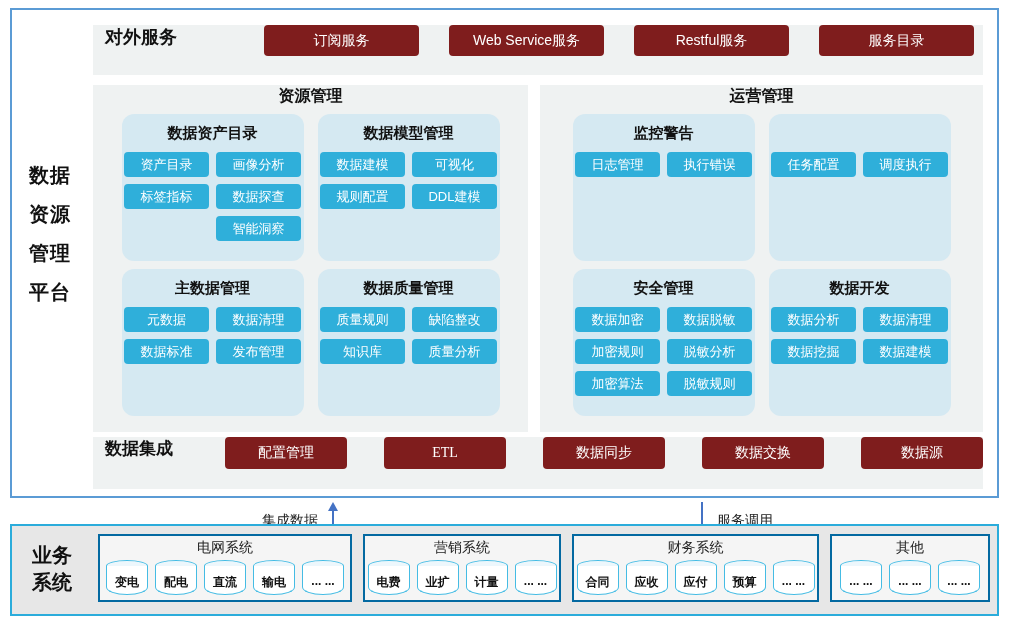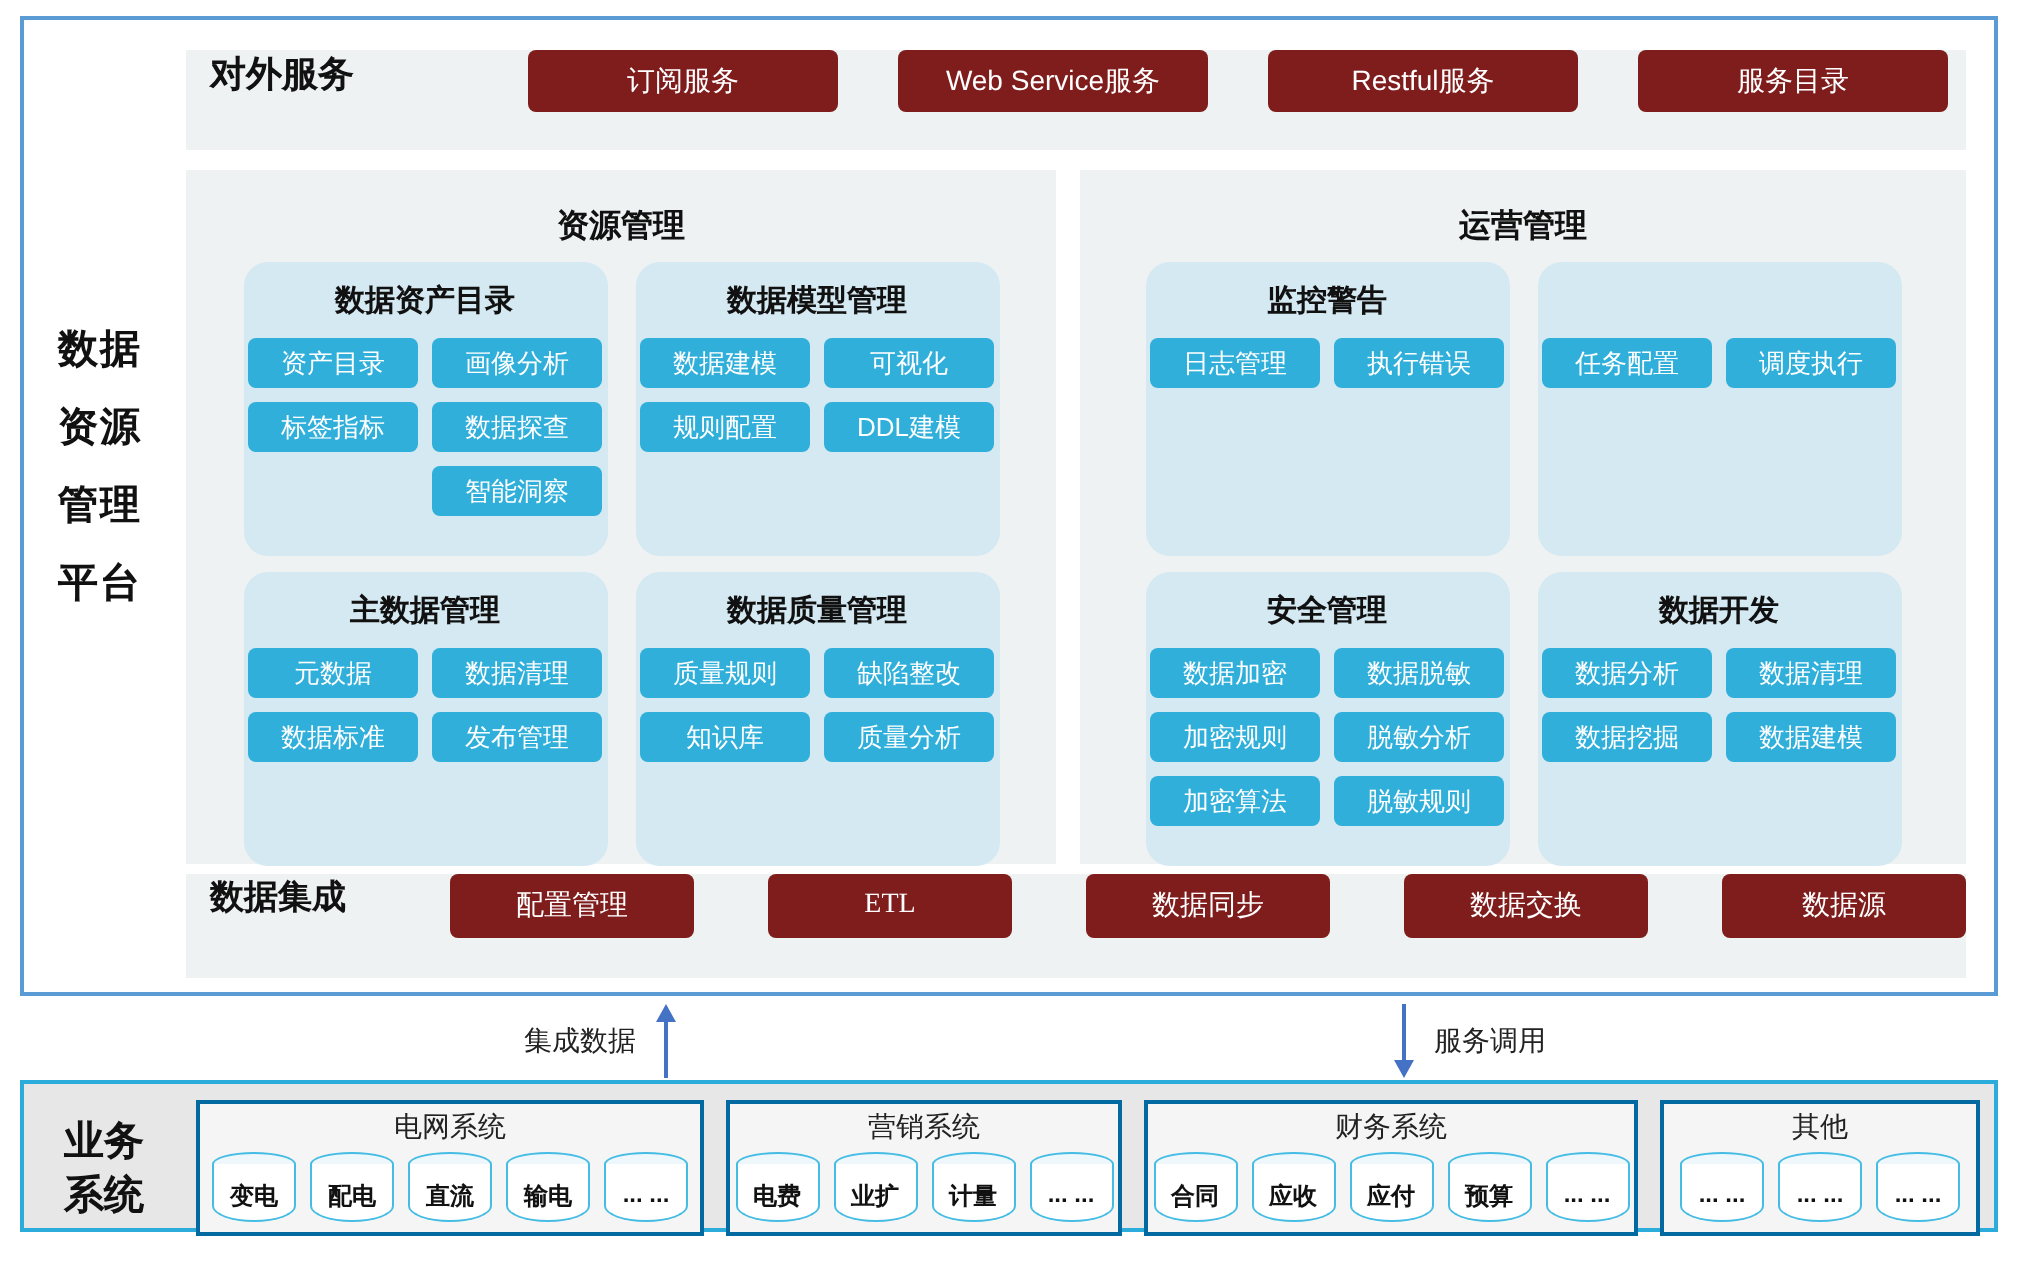--- a/index.html
+++ b/index.html
@@ -16,21 +16,21 @@
             display:flex;align-items:flex-start;box-sizing:border-box;padding-left:12px;gap:29px;}
   .services-row{top:15px;height:50px;}
   .row-label{font-size:18px;font-weight:bold;white-space:nowrap;}
   .services-row .row-label{width:78px;margin-right:52px;}
   .row-buttons{display:flex;}
   .services-row .row-buttons{gap:30px;}
   .big-btn{width:155px;height:31px;background:#7f1d1d;color:#fff;border-radius:4px;
            display:flex;align-items:center;justify-content:center;font-size:14px;cursor:default;}
 
   .panel{position:absolute;top:75px;height:347px;background:#eff2f2;
-         box-sizing:border-box;padding-top:18px;}
+         box-sizing:border-box;padding-top:1px;}
   .resource-panel{left:81px;width:435px;}
   .operation-panel{left:528px;width:443px;}
   .panel-title{text-align:center;font-size:16px;font-weight:bold;}
   .boxes{display:flex;flex-wrap:wrap;justify-content:center;gap:8px 14px;margin-top:7px;}
   .module-box{width:182px;height:147px;background:#d5e9f2;border-radius:12px;
               box-sizing:border-box;padding-top:10px;}
   .module-title{text-align:center;font-size:15px;font-weight:bold;height:25px;}
   .module-grid{display:grid;grid-template-columns:repeat(2,85px);gap:7px;
                justify-content:center;margin-top:3px;}
   .sbtn{height:25px;background:#2fafda;color:#fff;border-radius:4px;
@@ -49,21 +49,21 @@
   .arrow-v{position:relative;width:12px;height:37px;}
   .arrow-v .line{position:absolute;left:5px;width:2px;background:#4472c4;}
   .arrow-v.up .line{top:8px;bottom:0;}
   .arrow-v.down .line{top:0;bottom:8px;}
   .arrow-v .head{position:absolute;left:1px;width:0;height:0;
                  border-left:5px solid transparent;border-right:5px solid transparent;}
   .arrow-v.up .head{top:0;border-bottom:9px solid #4472c4;}
   .arrow-v.down .head{bottom:0;border-top:9px solid #4472c4;}
 
   
-  .business-container{position:absolute;left:10px;top:540px;width:989px;height:76px;
+  .business-container{position:absolute;left:10px;top:524px;width:989px;height:92px;
                       border:2px solid #2bacdb;background:#e7e7e7;box-sizing:border-box;}
   .business-label{position:absolute;left:20px;top:16px;font-size:20px;font-weight:bold;line-height:27px;}
   .business-groups{position:absolute;left:86px;top:8px;display:flex;gap:11px;}
   .bgroup{border:2px solid #0369a1;background:#f5f5f5;box-sizing:border-box;
           height:68px;padding-top:3px;}
   .bgroup:nth-child(1){width:254px;}
   .bgroup:nth-child(2){width:198px;}
   .bgroup:nth-child(3){width:247px;}
   .bgroup:nth-child(4){width:160px;}
   .bgroup-title{text-align:center;font-size:14px;color:#222;}

